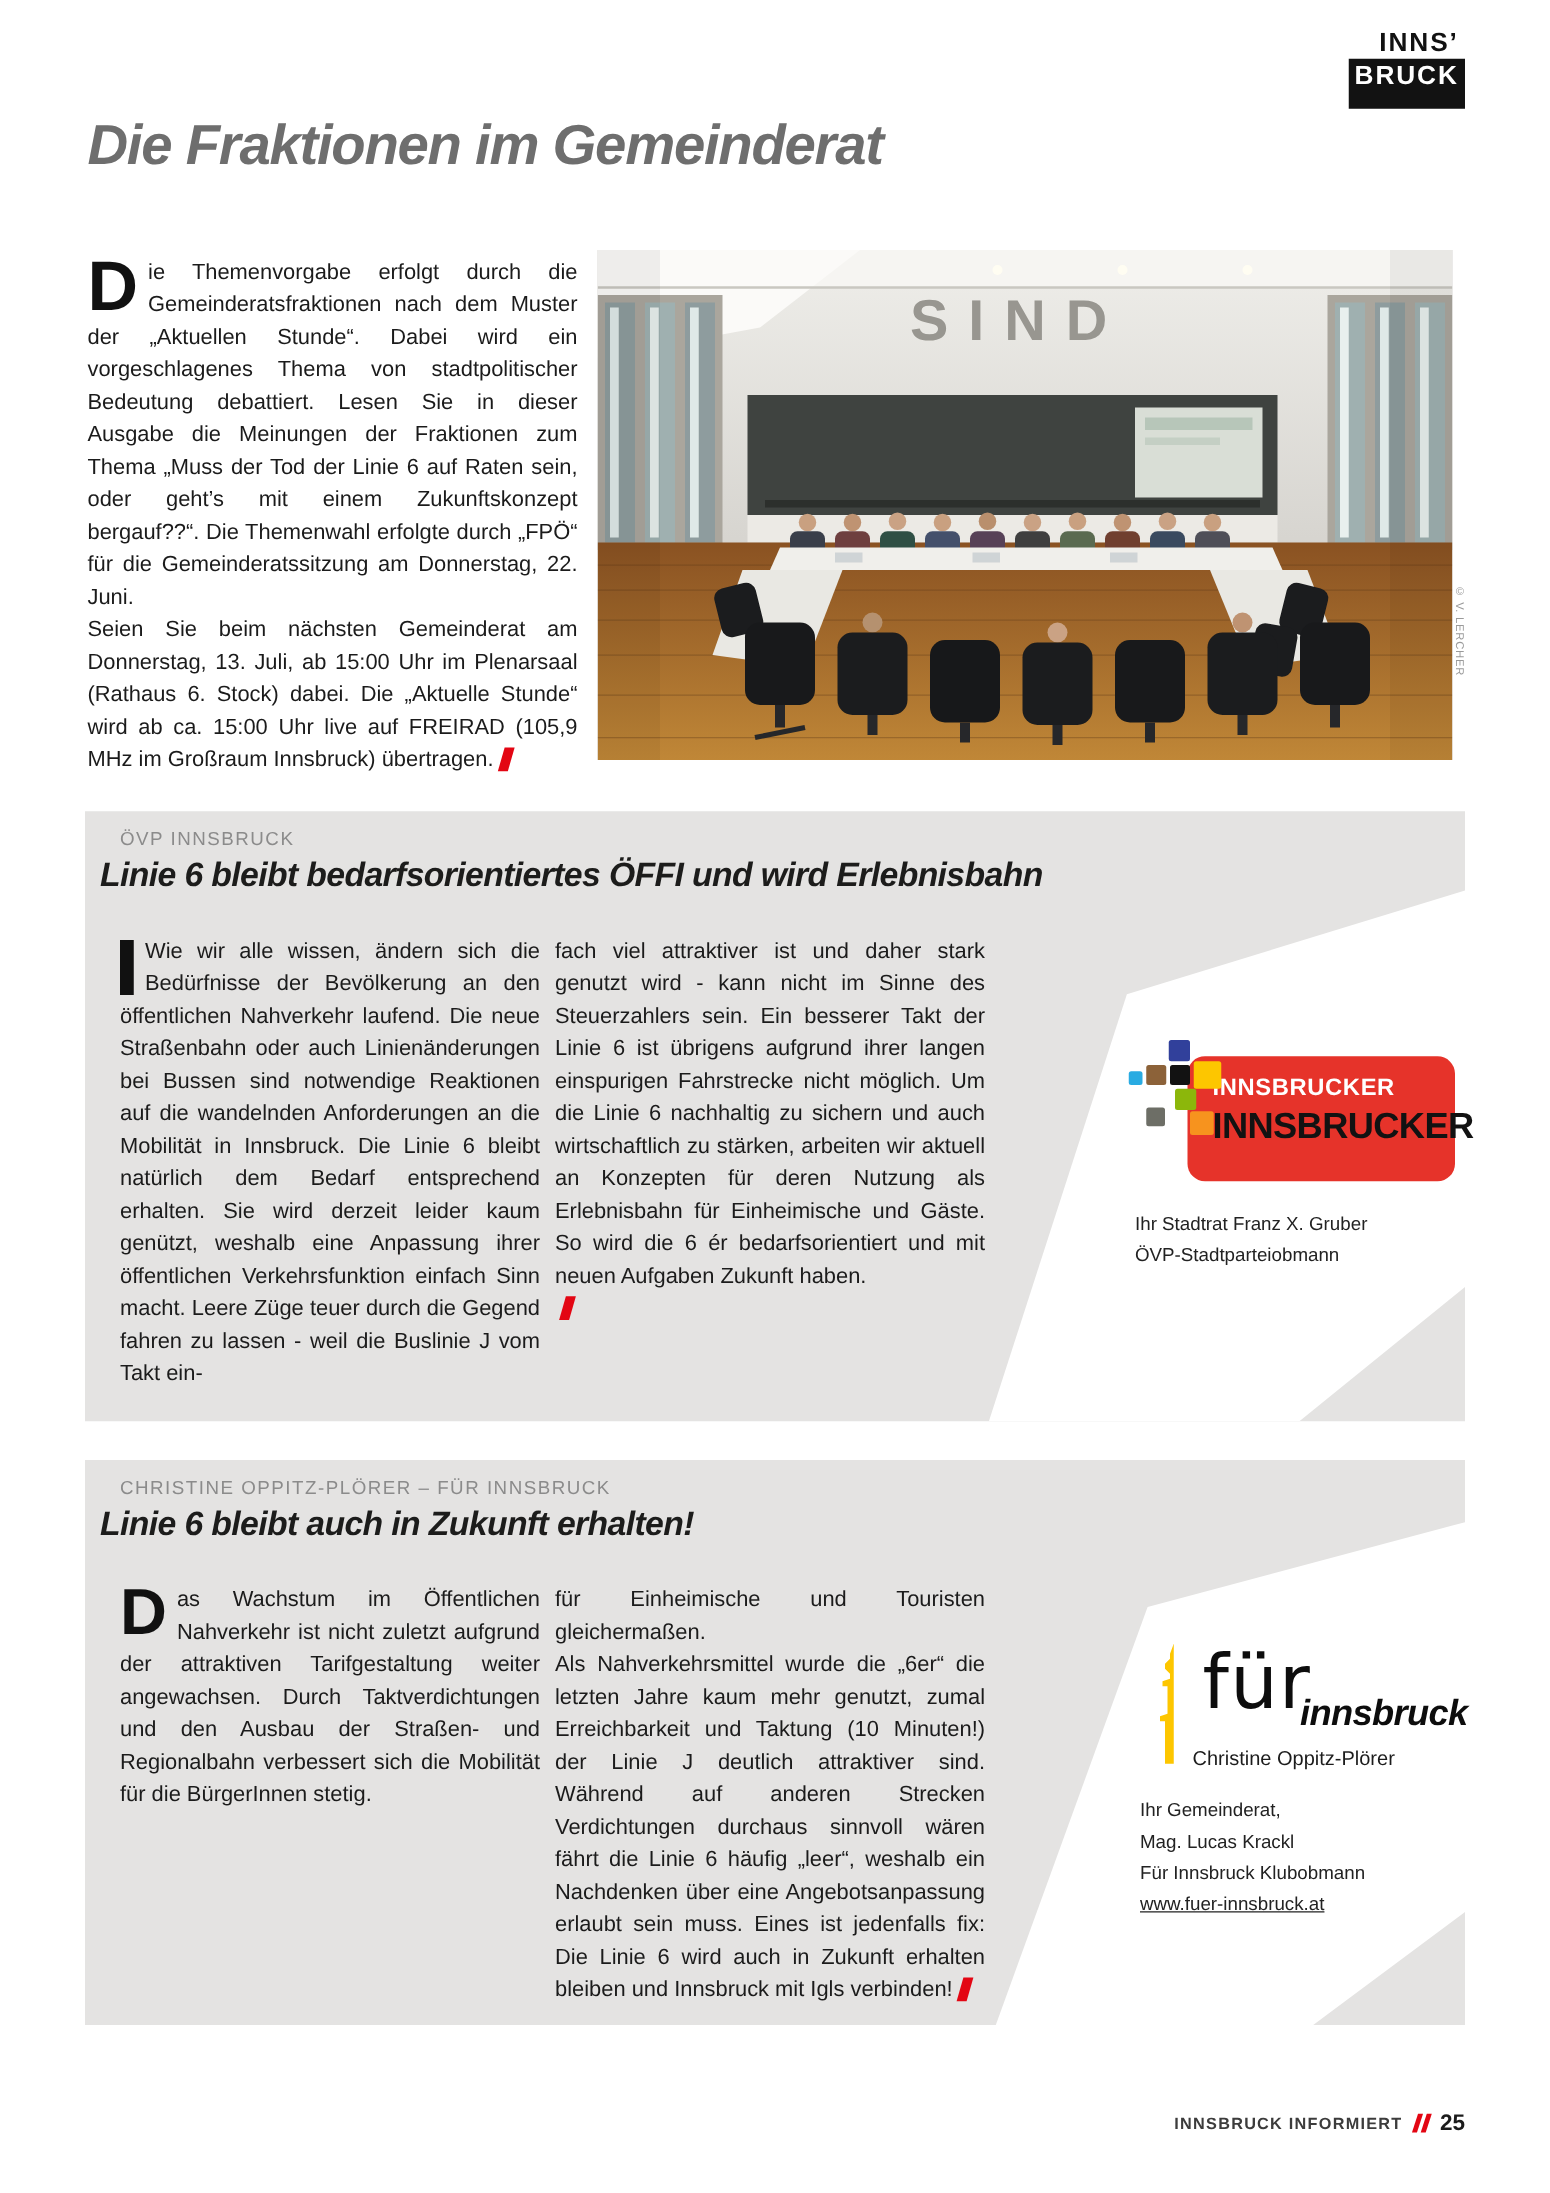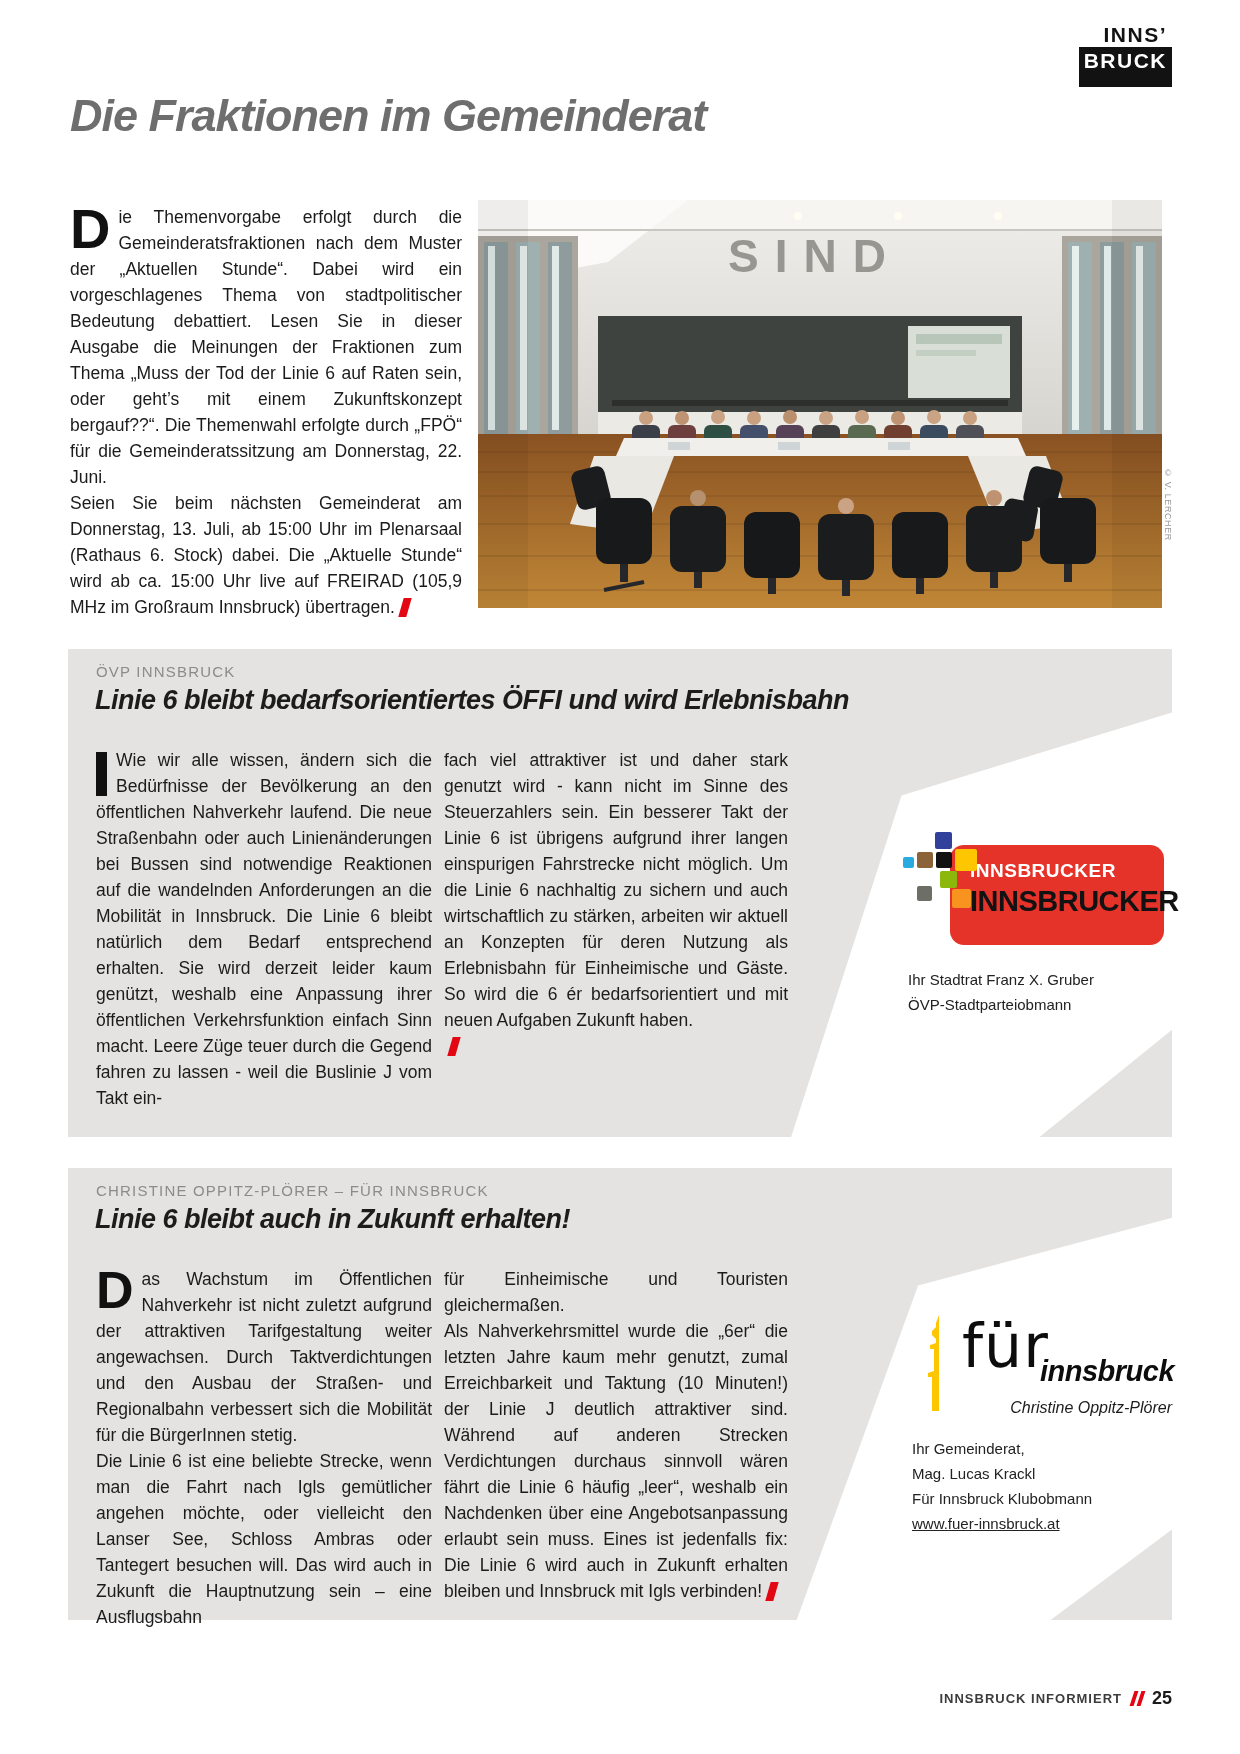--- a/index.html
+++ b/index.html
@@ -34,21 +34,21 @@
 
   
   .gbox{position:absolute;left:68px;width:1104px;background:#e4e3e2;}
   #box-ovp{top:649px;height:488px;}
   #box-fi{top:1168px;height:452px;}
   .cutout{position:absolute;inset:0;background:#fff;}
   #box-ovp .cutout{clip-path:polygon(75.5% 30%,100% 13%,100% 78%,88% 100%,65.5% 100%);}
   #box-fi  .cutout{clip-path:polygon(77% 26%,100% 11%,100% 80%,89% 100%,66% 100%);}
 
   .kicker{position:absolute;left:28px;top:14px;font-size:15px;color:#8b8b8b;letter-spacing:1.2px;}
-  .headline{position:absolute;left:27px;top:36px;font-size:27px;font-weight:bold;font-style:italic;
+  .headline{position:absolute;left:12px;top:36px;font-size:27px;font-weight:bold;font-style:italic;
             color:#1c1c1b;letter-spacing:-0.5px;white-space:nowrap;}
   .col{position:absolute;top:98px;font-size:17.5px;line-height:26px;text-align:justify;color:#1b1b1b;}
   .col p{margin:0;}
   .col1{left:28px;width:336px;}
   .col2{left:376px;width:344px;}
 
   
   .ovp-logo{position:absolute;left:828px;top:178px;width:276px;height:140px;}
   .ovp-badge{position:absolute;left:54px;top:18px;width:214px;height:100px;background:#e6332a;
              border-radius:14px;padding-left:20px;box-sizing:border-box;}
@@ -60,22 +60,22 @@
   #box-ovp .rail-caption{left:840px;top:318px;}
   #box-fi  .rail-caption{left:844px;top:268px;}
   .rail-caption a{color:#222;}
 
   
   .fi-logo{position:absolute;left:850px;top:143px;width:254px;height:120px;}
   .fi-fuer{position:absolute;left:44px;top:0px;font-size:60px;font-weight:normal;color:#0d0d0d;
            font-family:"DejaVu Sans",sans-serif;letter-spacing:1px;}
   .fi-inn{position:absolute;left:122px;top:44px;font-size:29px;font-weight:bold;font-style:italic;
           color:#0d0d0d;letter-spacing:-.5px;}
-  .fi-person{position:absolute;left:36px;top:88px;width:218px;text-align:right;font-size:16px;
-             font-style:italic;color:#1c1c1c;}
+  .fi-person{position:absolute;left:36px;top:88px;width:218px;font-size:16px;
+             color:#1c1c1c;}
 
   
   .footer{position:absolute;right:68px;top:1688px;display:flex;align-items:center;}
   .footer .flabel{font-size:13px;font-weight:bold;color:#3c3c3c;letter-spacing:1px;}
   .fslash{display:inline-block;width:4px;height:15px;background:#e30613;transform:skewX(-18deg);margin-left:3px;}
   .fslash.first{margin-left:10px;}
   .footer .fpage{font-size:18px;font-weight:bold;color:#1b1b1b;margin-left:9px;}
 </style>
 </head>
 <body>
@@ -280,21 +280,20 @@
       <div>ÖVP-Stadtparteiobmann</div>
     </div>
   </div>
 
   <div class="gbox" id="box-fi">
     <div class="cutout"></div>
     <div class="kicker">CHRISTINE OPPITZ-PLÖRER – FÜR INNSBRUCK</div>
     <div class="headline">Linie 6 bleibt auch in Zukunft erhalten!</div>
     <div class="col col1">
       <p><span class="dropcap small">D</span><span>as Wachstum im Öffentlichen Nahverkehr ist nicht zuletzt aufgrund der attraktiven Tarifgestaltung weiter angewachsen. Durch Taktverdichtungen und den Ausbau der Straßen- und Regionalbahn verbessert sich die Mobilität für die BürgerInnen stetig.</span></p>
-      <p><span>Die Linie 6 ist eine beliebte Strecke, wenn man die Fahrt nach Igls gemütlicher angehen möchte, oder vielleicht den Lanser See, Schloss Ambras oder Tantegert besuchen will. Das wird auch in Zukunft die Hauptnutzung sein – eine Ausflugsbahn</span></p>
     </div>
     <div class="col col2">
       <p><span>für Einheimische und Touristen gleichermaßen.</span></p>
       <p><span>Als Nahverkehrsmittel wurde die „6er“ die letzten Jahre kaum mehr genutzt, zumal Erreichbarkeit und Taktung (10 Minuten!) der Linie J deutlich attraktiver sind. Während auf anderen Strecken Verdichtungen durchaus sinnvoll wären fährt die Linie 6 häufig „leer“, weshalb ein Nachdenken über eine Angebotsanpassung erlaubt sein muss. Eines ist jedenfalls fix: Die Linie 6 wird auch in Zukunft erhalten bleiben und Innsbruck mit Igls verbinden!</span><span class="redslash"></span></p>
     </div>
     <div class="fi-logo">
       <svg width="42" height="98" viewBox="0 0 42 98" style="position:absolute;left:0;top:4px;">
         <defs>
           <clipPath id="clL">
               <rect x="0" y="0" width="21" height="98"></rect>

